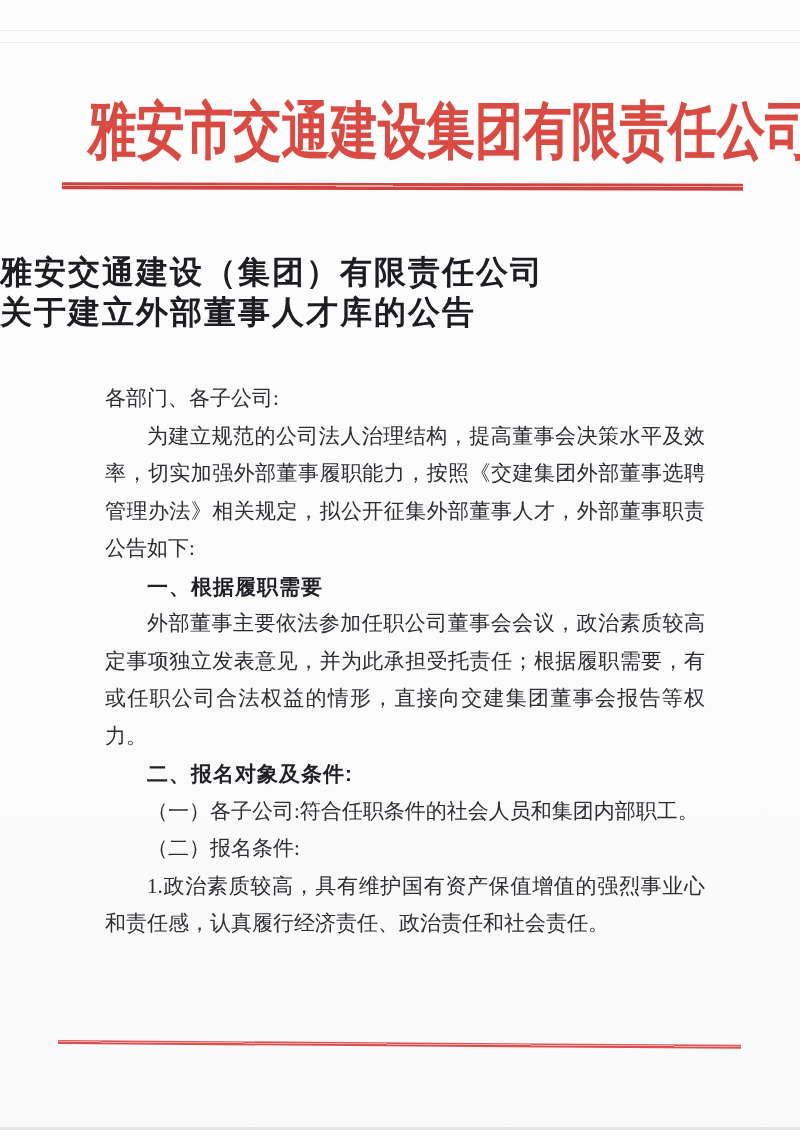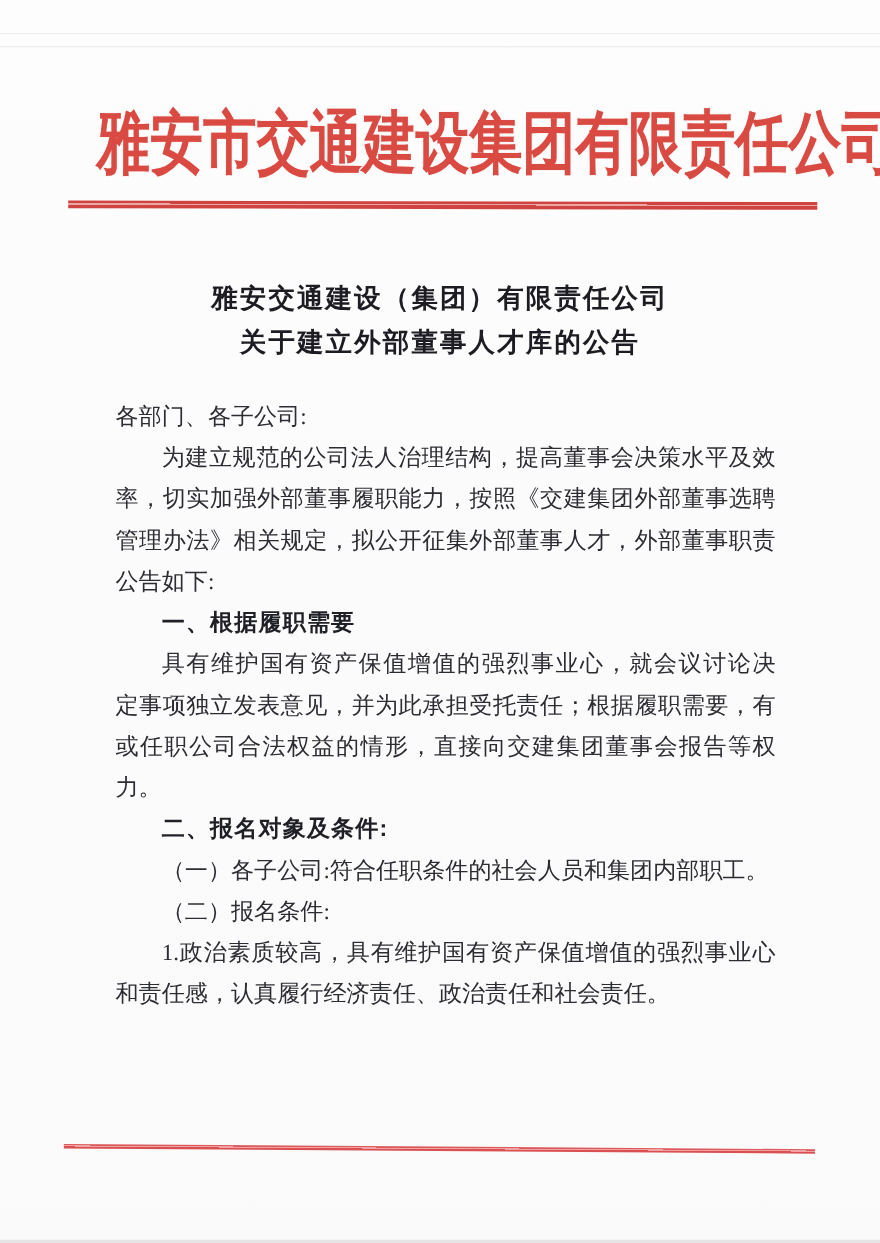--- a/index.html
+++ b/index.html
@@ -57,32 +57,32 @@
       #eca6a3 36%, #eca6a3 52%,
       #cf4341 52%, #cf4341 100%);
     transform: rotate(0.12deg);
   }
   
   .doc-title {
     position: absolute;
     top: 252px;
     left: 0;
     width: 800px;
-    text-align: center;
+    text-align: left;
     color: #1c1c22;
     font-weight: bold;
-    font-size: 24px;
+    font-size: 32px;
     line-height: 40px;
     letter-spacing: 2px;
     font-family: "Liberation Sans", "DejaVu Sans", sans-serif;
   }
   
   .doc-body {
     position: absolute;
-    top: 360px;
+    top: 380px;
     left: 105px;
     width: 600px;
     font-size: 21px;
     line-height: 37.5px;
     color: #2c2c33;
   }
   .line {
     text-align: justify;
     text-align-last: justify;
     -moz-text-align-last: justify;
@@ -140,21 +140,21 @@
     <div>关于建立外部董事人才库的公告</div>
   </div>
 
   <div class="doc-body">
     <div class="line last">各部门、各子公司:</div>
     <div class="line indent">为建立规范的公司法人治理结构，提高董事会决策水平及效</div>
     <div class="line">率，切实加强外部董事履职能力，按照《交建集团外部董事选聘</div>
     <div class="line">管理办法》相关规定，拟公开征集外部董事人才，外部董事职责</div>
     <div class="line last">公告如下:</div>
     <div class="line last indent bold">一、根据履职需要</div>
-    <div class="line indent">具有维护国有资产保值增值的强烈事业心，就会议讨论决</div>
+    <div class="line indent">外部董事主要依法参加任职公司董事会会议，政治素质较高</div>
     <div class="line">定事项独立发表意见，并为此承担受托责任；根据履职需要，有</div>
     <div class="line">或任职公司合法权益的情形，直接向交建集团董事会报告等权</div>
     <div class="line last">力。</div>
     <div class="line last indent bold">二、报名对象及条件:</div>
     <div class="line last indent">（一）各子公司:符合任职条件的社会人员和集团内部职工。</div>
     <div class="line last indent">（二）报名条件:</div>
     <div class="line indent">1.政治素质较高，具有维护国有资产保值增值的强烈事业心</div>
     <div class="line last">和责任感，认真履行经济责任、政治责任和社会责任。</div>
   </div>
 

